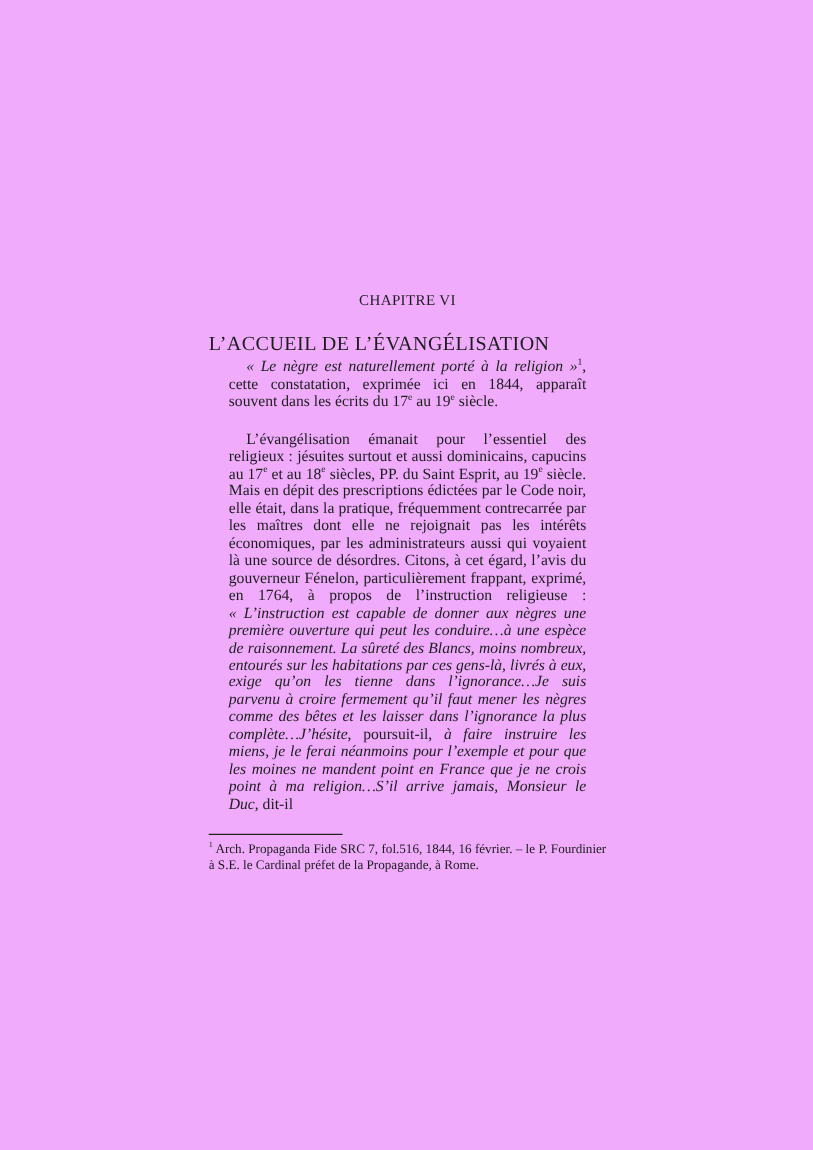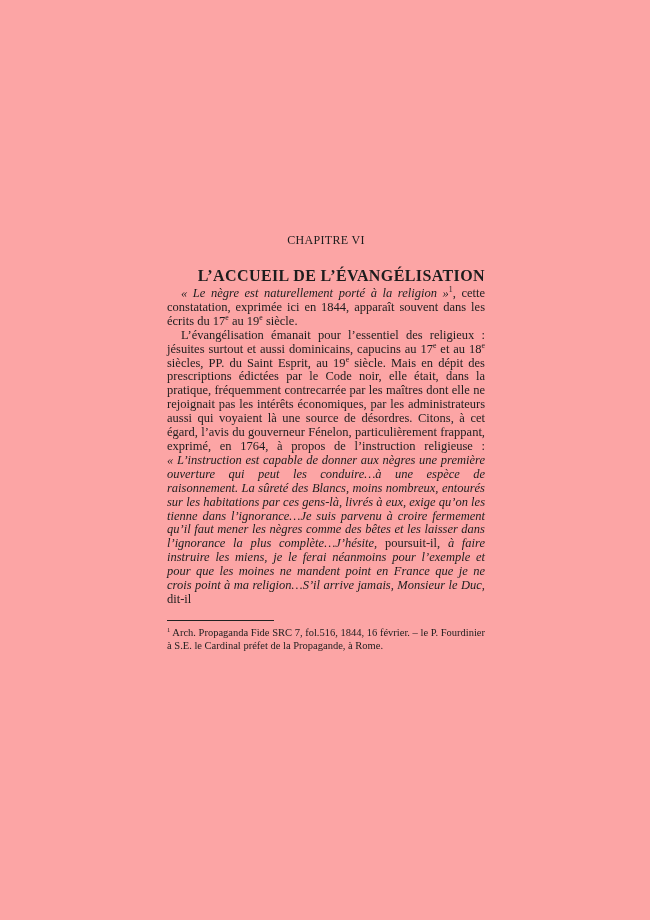--- a/index.html
+++ b/index.html
@@ -4,54 +4,54 @@
 <style>
   html, body {
     margin: 0;
     padding: 0;
     background: #ffffff;
   }
   .page {
     position: relative;
     width: 650px;
     height: 920px;
-    background: #fca5a5;
+    background: #f0abfc;
     font-family: "Liberation Serif", serif;
     color: #1d1d1d;
     overflow: hidden;
   }
   .content {
     position: absolute;
     left: 167px;
     top: 0;
     width: 318px;
   }
   .chapter-label {
     margin-top: 233px;
     text-align: center;
     font-size: 12px;
     line-height: 14px;
     letter-spacing: 0.3px;
   }
   .title {
     margin: 19px 0 0 0;
-    text-align: right;
+    text-align: left;
     font-size: 16px;
     line-height: 19px;
-    font-weight: bold;
+    font-weight: normal;
     letter-spacing: 0.4px;
   }
   .section-heading {
     margin: 47px 0 0 0;
     font-size: 12.5px;
     line-height: 14px;
     font-weight: bold;
   }
   .body-para {
-    margin: 0;
+    margin: 16px;
     font-size: 12.5px;
     line-height: 13.9px;
     text-align: justify;
     text-indent: 14px;
   }
   .body-para.first {
     margin-top: 2px;
   }
   .footnote-rule {
     margin-top: 13px;

